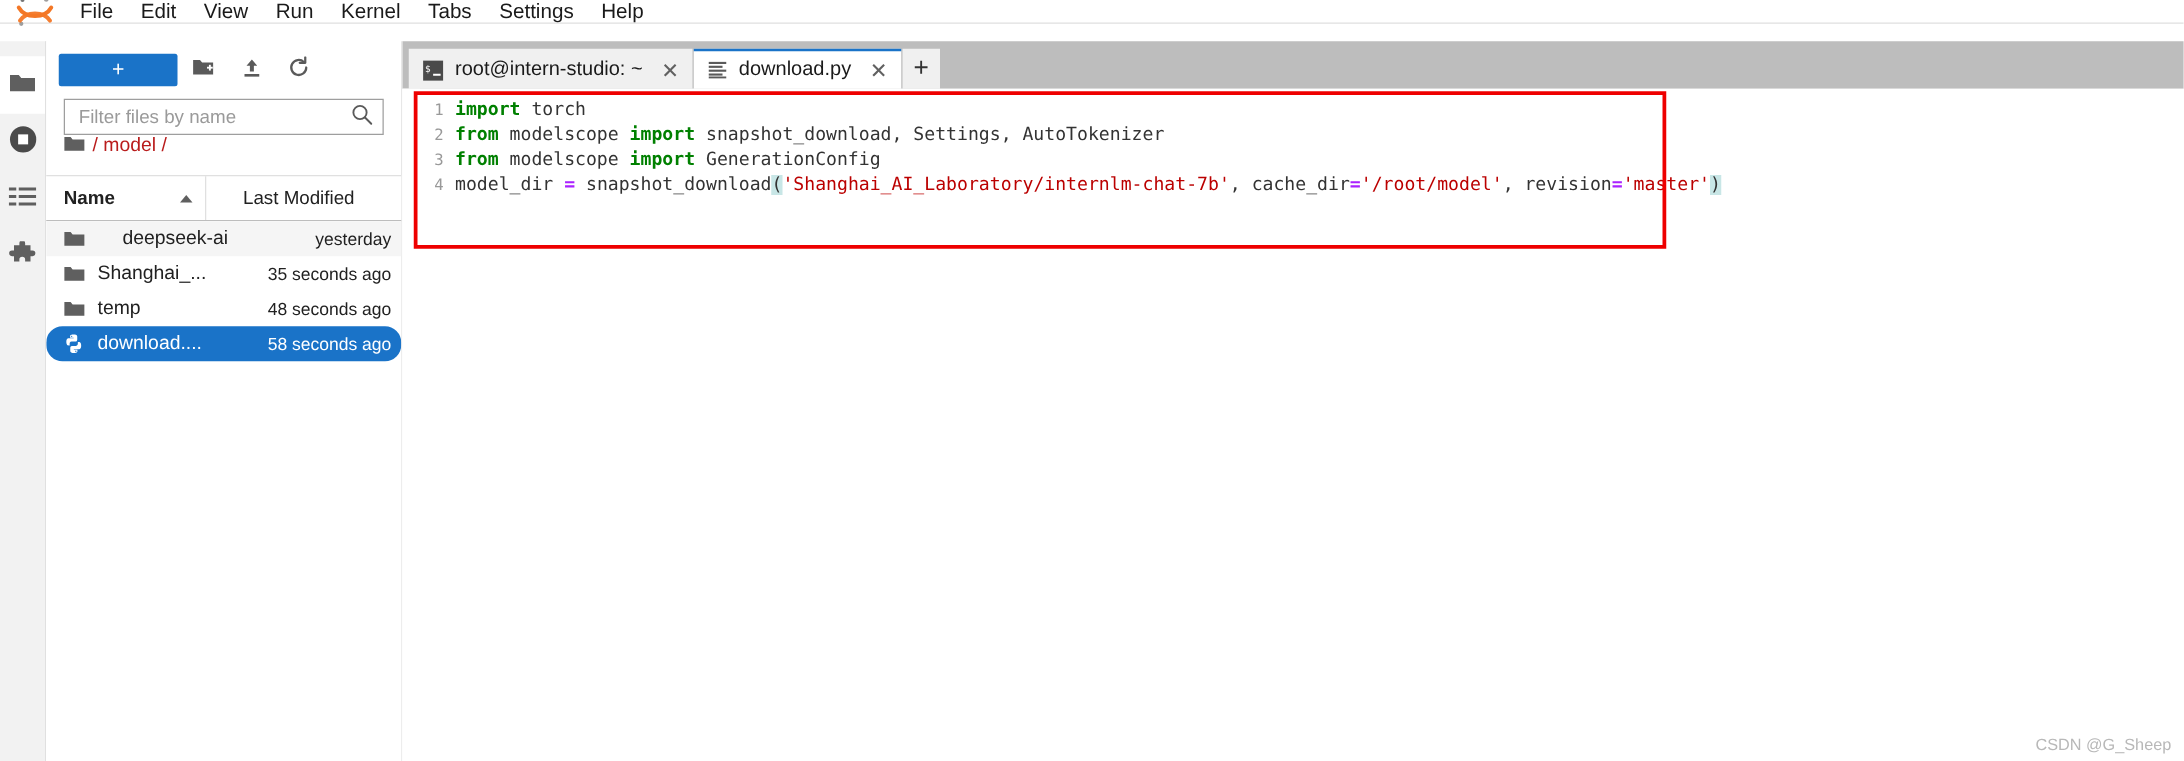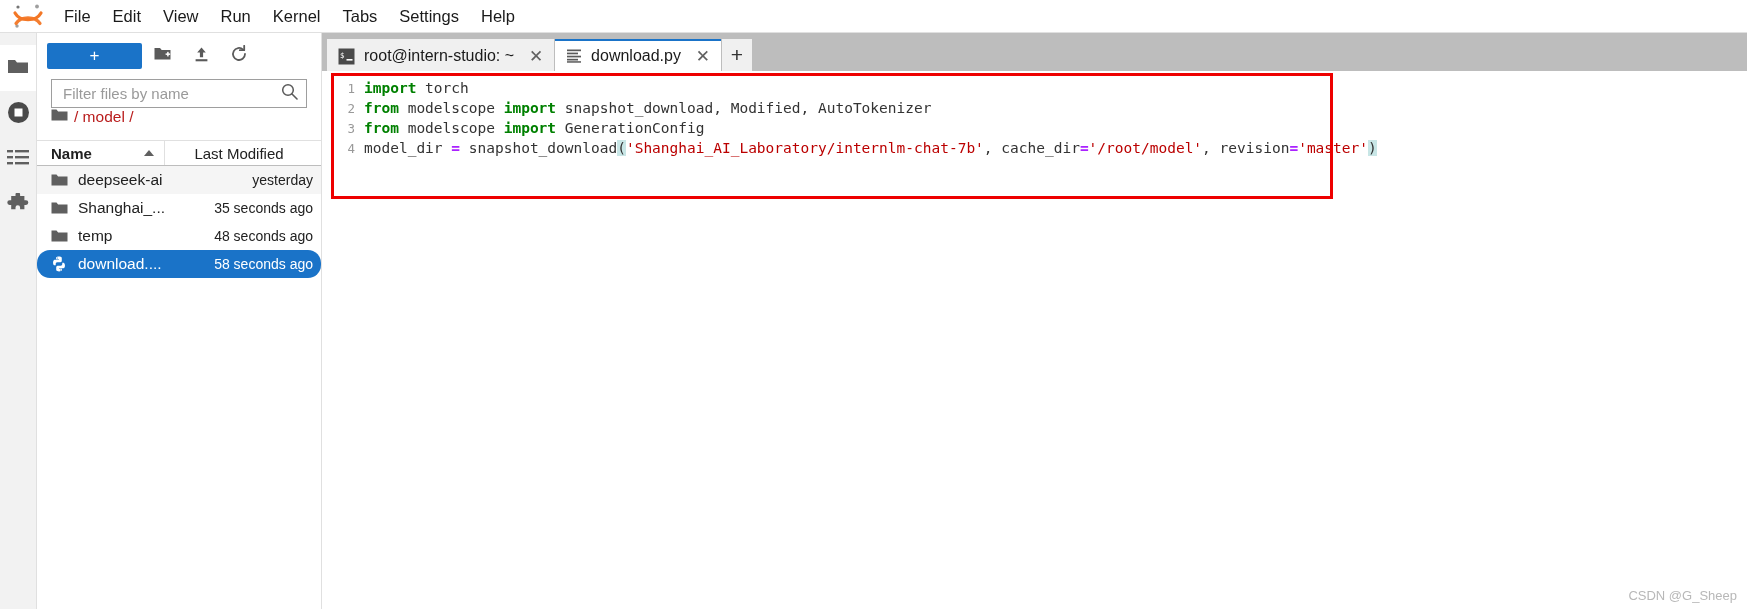--- a/index.html
+++ b/index.html
@@ -15,21 +15,21 @@
     position: relative;
     width: 1747px;
     height: 609px;
     background: #ffffff;
   }
 
   
   .menubar {
     position: absolute;
     top: 0; left: 0;
-    width: 1747px; height: 33px;
+    width: 1747px; height: 19px;
     background: #ffffff;
     display: flex;
     align-items: center;
     border-bottom: 1px solid #e0e0e0;
   }
   .jp-logo {
     width: 38px; height: 28px;
     margin-left: 9px; margin-right: 6px;
     position: relative;
     flex: 0 0 auto;
@@ -139,21 +139,21 @@
     align-items: flex-start;
     padding-left: 14px;
     gap: 6px;
     font-size: 15.5px;
     color: #b91c1c;
   }
   .fb-breadcrumb .crumb { cursor: pointer; }
 
   .fb-header {
     display: flex;
-    height: 26px;
+    height: 37px;
     border-top: 1px solid #e0e0e0;
     border-bottom: 1px solid #bdbdbd;
     align-items: center;
     font-size: 15px;
     color: #212121;
     background: #ffffff;
   }
   .fb-col-name {
     flex: 0 0 128px;
     padding-left: 14px;
@@ -182,21 +182,21 @@
   .fb-list { flex: 1; overflow: hidden; background: #ffffff; }
   .fb-row {
     display: flex;
     align-items: center;
     height: 28px;
     font-size: 15.5px;
     color: #212121;
     cursor: pointer;
     padding-left: 14px;
   }
-  .fb-row.alt { background: #f5f5f5; }
+  .fb-row.alt { background: #f5f5f5; gap: 20px; }
   .fb-row.selected { background: #1a73c8; color: #ffffff; border-radius: 13px; }
   .fb-row .ficon {
     width: 22px;
     flex: 0 0 22px;
     display: flex;
     align-items: center;
     margin-right: 5px;
   }
   .fb-row .fname {
     flex: 1;
@@ -538,21 +538,21 @@
       <div class="gutter-bar"></div>
       <div class="code-area">
 
         <div class="code-line">
           <span class="lineno">1</span>
           <span class="code-text"><span class="kw">import</span><span> torch</span></span>
         </div>
 
         <div class="code-line">
           <span class="lineno">2</span>
-          <span class="code-text"><span class="kw">from</span><span> modelscope </span><span class="kw">import</span><span> snapshot_download, Modified, AutoTokenizer</span></span>
+          <span class="code-text"><span class="kw">from</span><span> modelscope </span><span class="kw">import</span><span> snapshot_download, Settings, AutoTokenizer</span></span>
         </div>
 
         <div class="code-line">
           <span class="lineno">3</span>
           <span class="code-text"><span class="kw">from</span><span> modelscope </span><span class="kw">import</span><span> GenerationConfig</span></span>
         </div>
 
         <div class="code-line">
           <span class="lineno">4</span>
           <span class="code-text"><span>model_dir </span><span class="op">=</span><span> snapshot_download</span><span class="brk">(</span><span class="str">'Shanghai_AI_Laboratory/internlm-chat-7b'</span><span>, cache_dir</span><span class="op">=</span><span class="str">'/root/model'</span><span>, revision</span><span class="op">=</span><span class="str">'master'</span><span class="brk">)</span></span>

